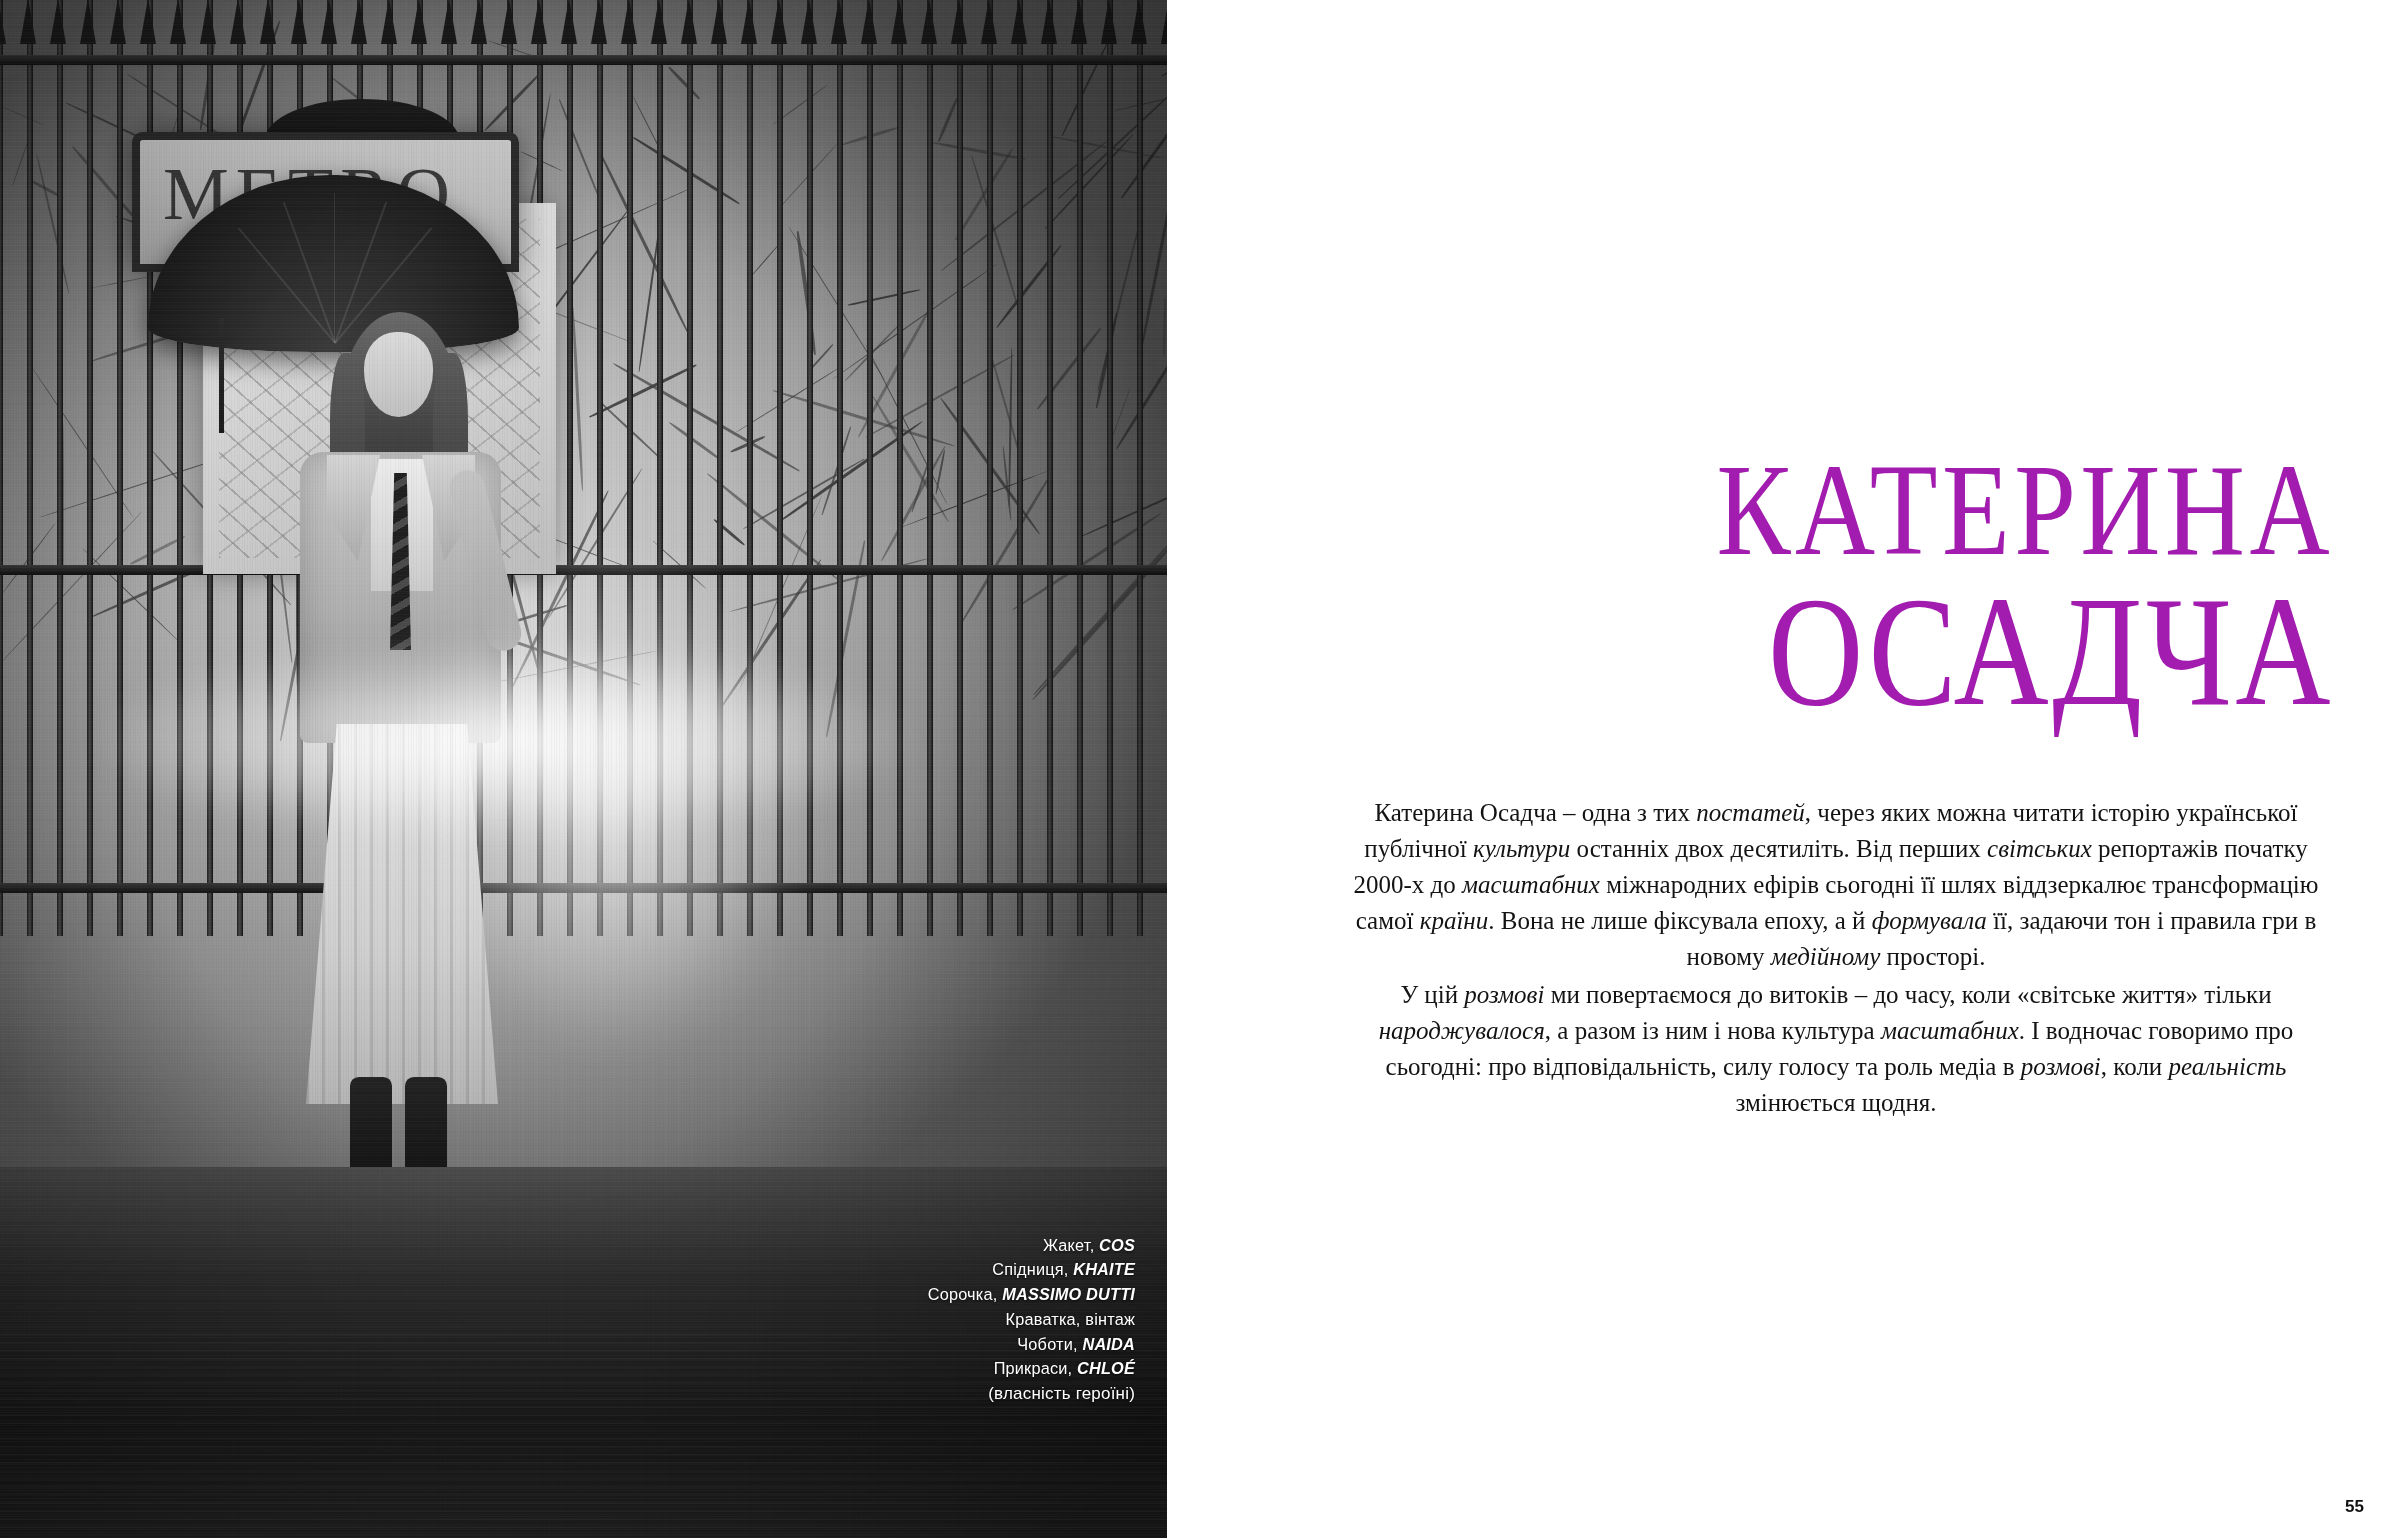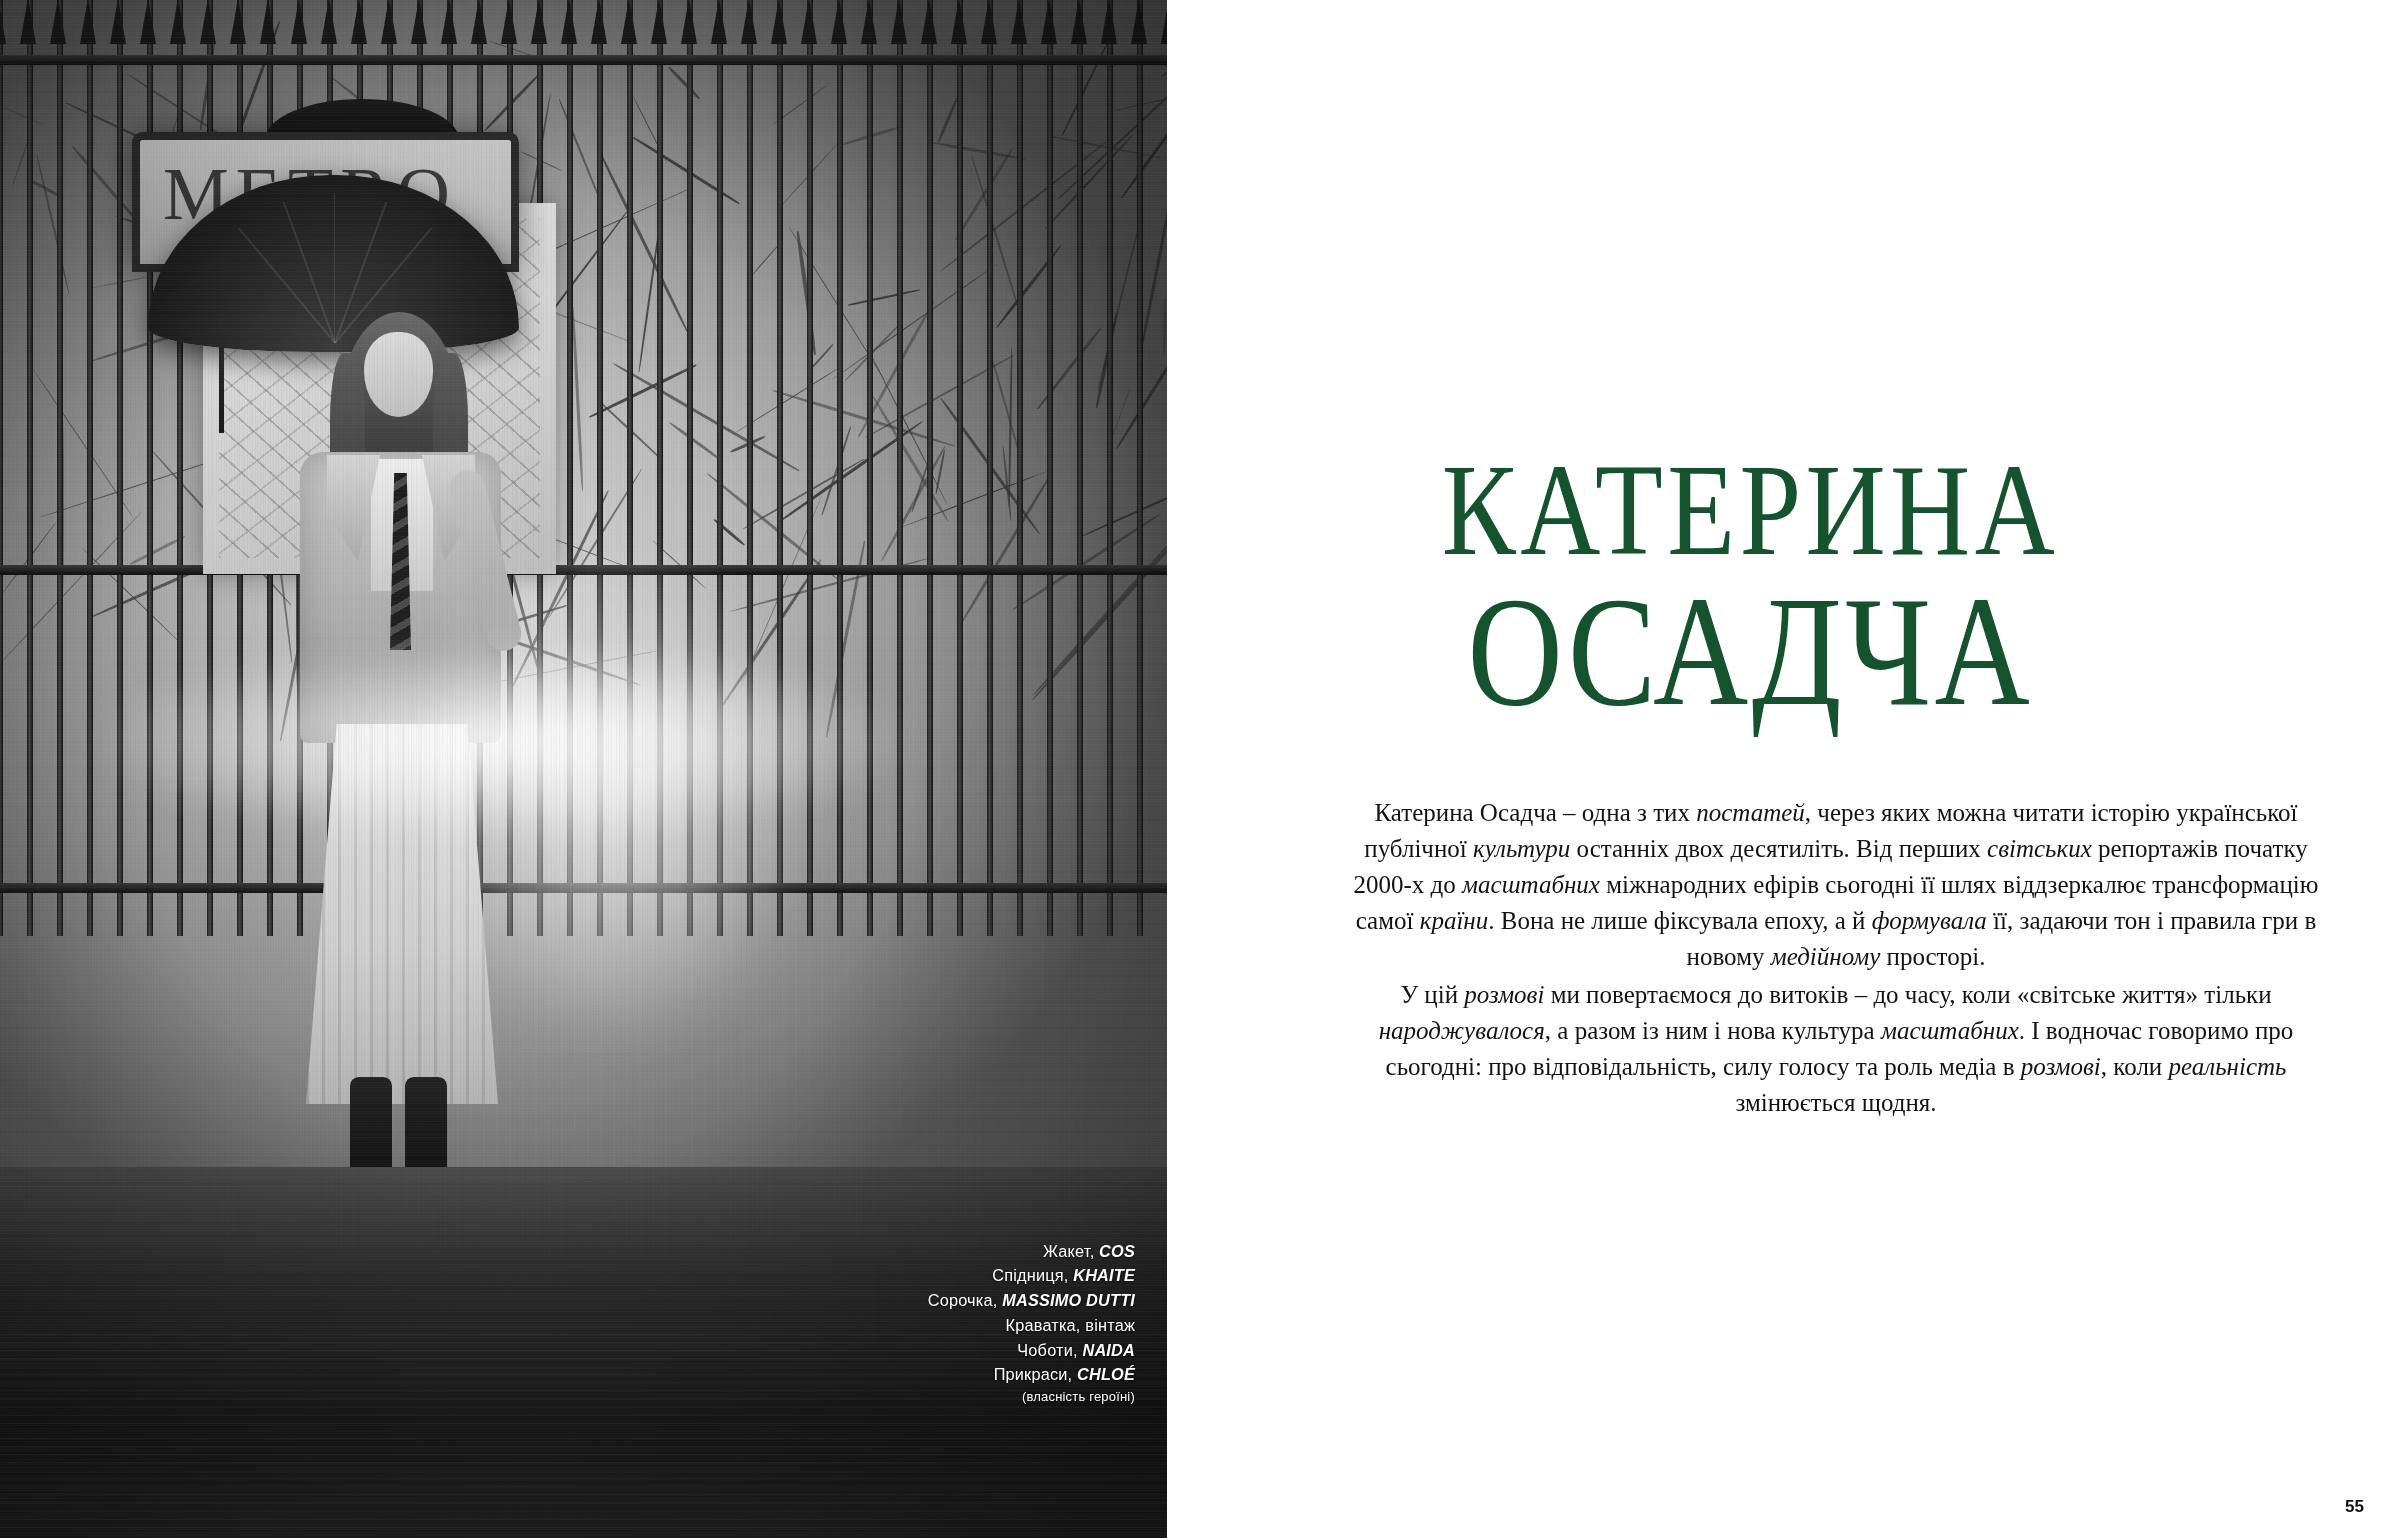--- a/index.html
+++ b/index.html
@@ -280,36 +280,36 @@
     width: 389px;
     text-align: right;
     color: #ffffff;
     font-family: "Liberation Sans", sans-serif;
     font-size: 16.3px;
     line-height: 1.52;
     text-shadow: 0 0.9px 2.6px rgba(0,0,0,.7);
     letter-spacing: 0.2px;
   }
   .photo-credits .b { font-weight: 700; font-style: italic; }
-  .photo-credits .small { font-size: 13px; }
+  .photo-credits .small { font-size: 17px; }
 
   
   .page-right {
     position: relative;
     width: 1222px;
     height: 1538px;
     background: #ffffff;
   }
   .headline {
     position: absolute;
     left: 0;
     right: 55px;
     top: 459px;
-    text-align: center;
-    color: #14532d;
+    text-align: right;
+    color: #a21caf;
     font-family: "Liberation Serif", serif;
     letter-spacing: 1.8px;
   }
   .headline .l1, .headline .l2 {
     display: block;
     font-weight: 400;
     line-height: .92;
     white-space: nowrap;
     transform: scaleY(1.18);
     transform-origin: right center;

